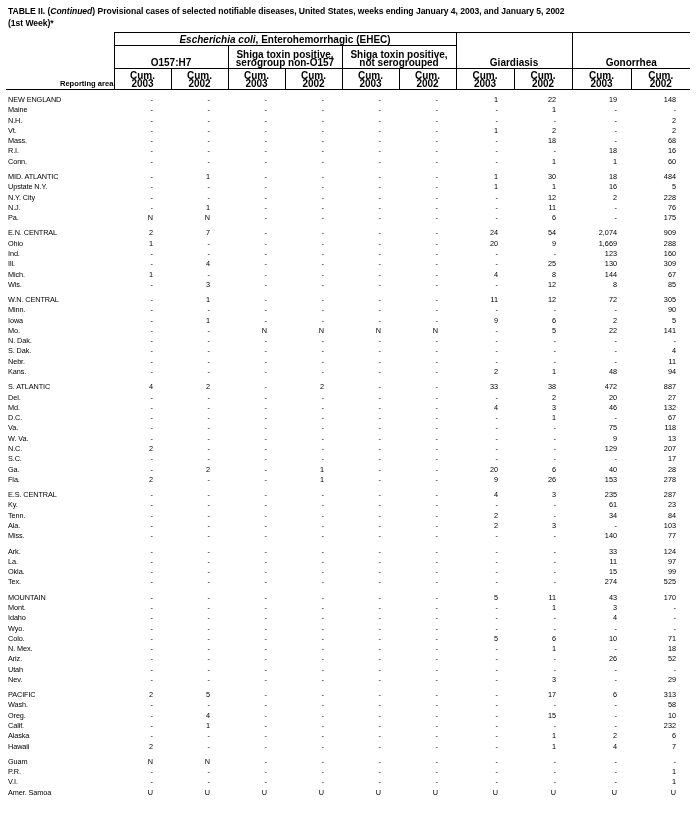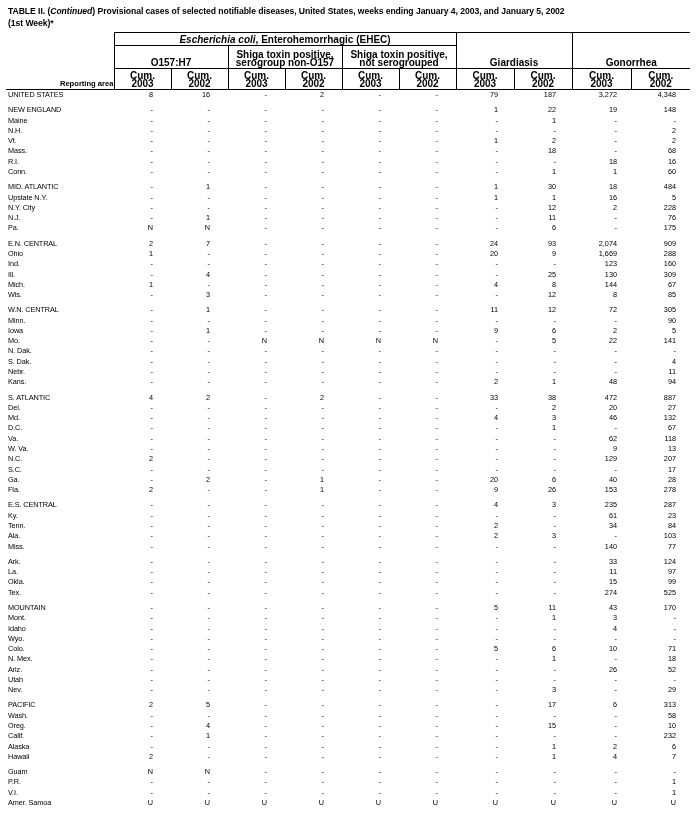--- a/index.html
+++ b/index.html
@@ -175,33 +175,20 @@
 
         <td class="hdr-cum bt bb br">
           <span>Cum.</span><br><span>2003</span>
         </td>
         <td class="hdr-cum bt bb">
           <span>Cum.</span><br><span>2002</span>
         </td>
       </tr>
     </thead>
     <tbody id="tbody">
-        <tr>
-          <td class="area">UNITED STATES</td>
-          <td class="pad-r">8</td>
-          <td class="pad-r">16</td>
-          <td class="pad-r">-</td>
-          <td class="pad-r">2</td>
-          <td class="pad-r">-</td>
-          <td class="pad-r">-</td>
-          <td class="pad-r2">79</td>
-          <td class="pad-r2">187</td>
-          <td class="pad-r3">3,272</td>
-          <td class="pad-r3">4,348</td>
-        </tr>
         <tr class="spacer">
           <td colspan="11"></td>
         </tr>
         <tr>
           <td class="area">NEW ENGLAND</td>
           <td class="pad-r">-</td>
           <td class="pad-r">-</td>
           <td class="pad-r">-</td>
           <td class="pad-r">-</td>
           <td class="pad-r">-</td>
@@ -362,21 +349,21 @@
         </tr>
         <tr>
           <td class="area">E.N. CENTRAL</td>
           <td class="pad-r">2</td>
           <td class="pad-r">7</td>
           <td class="pad-r">-</td>
           <td class="pad-r">-</td>
           <td class="pad-r">-</td>
           <td class="pad-r">-</td>
           <td class="pad-r2">24</td>
-          <td class="pad-r2">93</td>
+          <td class="pad-r2">54</td>
           <td class="pad-r3">2,074</td>
           <td class="pad-r3">909</td>
         </tr>
         <tr>
           <td class="area">Ohio</td>
           <td class="pad-r">1</td>
           <td class="pad-r">-</td>
           <td class="pad-r">-</td>
           <td class="pad-r">-</td>
           <td class="pad-r">-</td>
@@ -603,21 +590,21 @@
         <tr>
           <td class="area">Va.</td>
           <td class="pad-r">-</td>
           <td class="pad-r">-</td>
           <td class="pad-r">-</td>
           <td class="pad-r">-</td>
           <td class="pad-r">-</td>
           <td class="pad-r">-</td>
           <td class="pad-r2">-</td>
           <td class="pad-r2">-</td>
-          <td class="pad-r3">62</td>
+          <td class="pad-r3">75</td>
           <td class="pad-r3">118</td>
         </tr>
         <tr>
           <td class="area">W. Va.</td>
           <td class="pad-r">-</td>
           <td class="pad-r">-</td>
           <td class="pad-r">-</td>
           <td class="pad-r">-</td>
           <td class="pad-r">-</td>
           <td class="pad-r">-</td>

